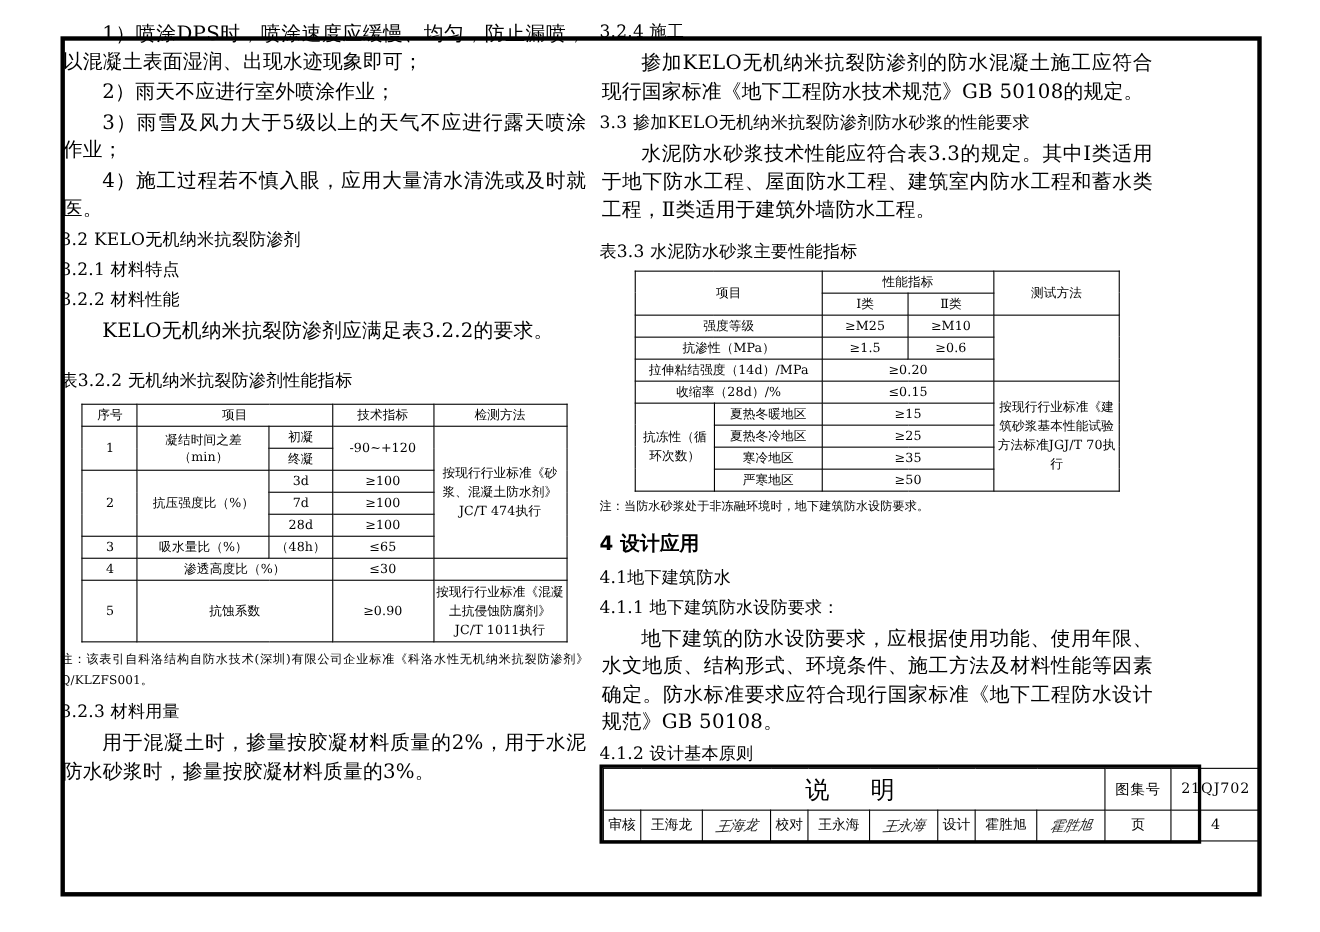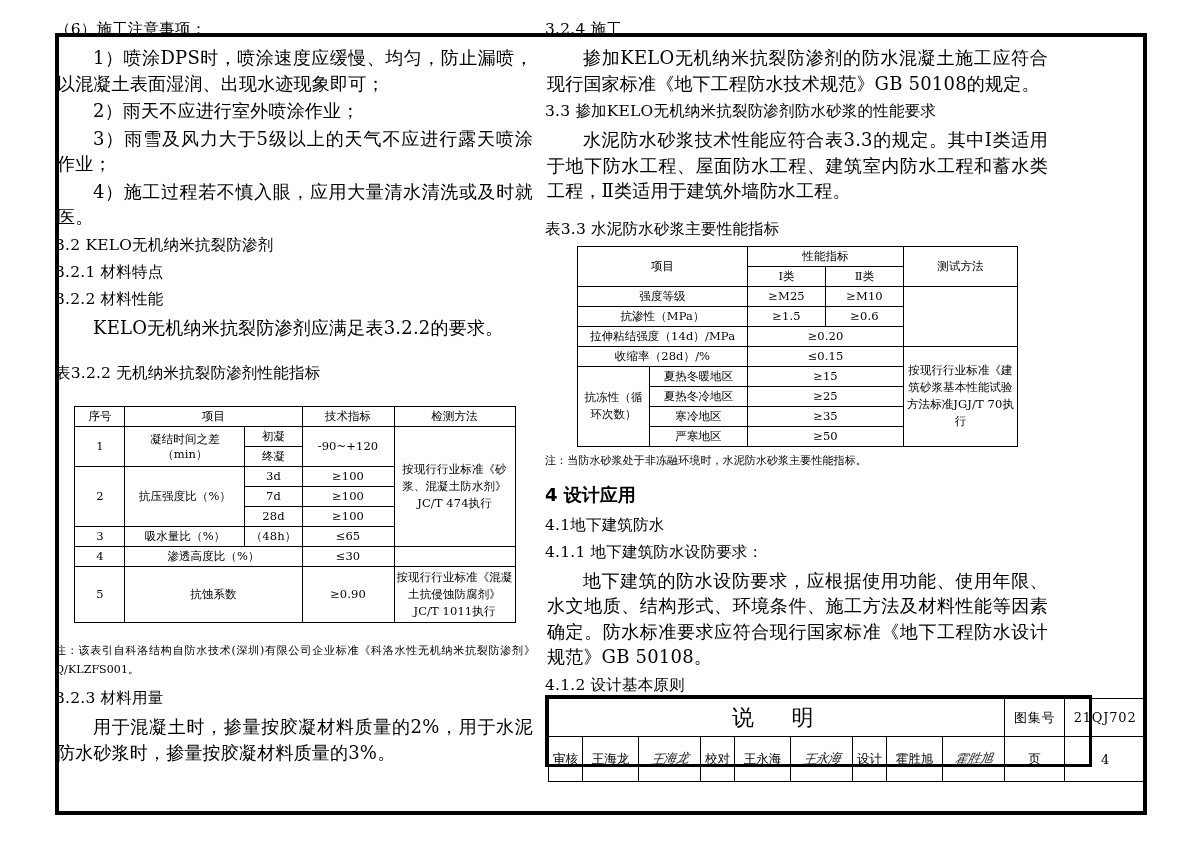--- a/index.html
+++ b/index.html
@@ -28,21 +28,21 @@
              letter-spacing:.1px;}
   .gap4 {height:4px;} .gap6 {height:6px;} .gap8 {height:8px;}
   .gap10{height:10px;} .gap18{height:18px;}
 
   
   table.t{border-collapse:collapse;table-layout:fixed;}
   table.t td{border:1px solid #000;font-size:11.5px;line-height:15px;
              text-align:center;vertical-align:middle;padding:2px 2px;
              letter-spacing:.1px;}
   table.t td.tall{line-height:17px;}
-  #tblA{width:440px;margin:12px auto;}
+  #tblA{width:440px;margin:0 auto;}
   #tblB{width:440px;margin:0 auto;}
 
   
   #titleblock{position:absolute;left:545px;top:695px;width:547px;height:72px;
               border:3px solid #000;box-sizing:border-box;background:#fff;}
   #tb{border-collapse:collapse;width:100%;height:100%;table-layout:fixed;}
   #tb td{border:1px solid #000;text-align:center;vertical-align:middle;
          font-size:12px;padding:0;}
   #tb .big{font-size:22px;letter-spacing:.35em;
            font-family:Liberation Sans, sans-serif;font-weight:normal;}
@@ -53,21 +53,20 @@
   #tb .lbl{font-size:12.5px;}
   #tb .num{font-size:13px;}
 </style>
 </head>
 <body>
 
 <div id="sheet">
   <div id="frame"></div>
 
   <div class="col" id="colL">
-    <p class="head">（6）施工注意事项：</p>
     <p class="p indent">1）喷涂DPS时，喷涂速度应缓慢、均匀，防止漏喷，以混凝土表面湿润、出现水迹现象即可；</p>
     <p class="p indent">2）雨天不应进行室外喷涂作业；</p>
     <p class="p indent">3）雨雪及风力大于5级以上的天气不应进行露天喷涂作业；</p>
     <p class="p indent">4）施工过程若不慎入眼，应用大量清水清洗或及时就医。</p>
     <p class="head">3.2 KELO无机纳米抗裂防渗剂</p>
     <p class="head">3.2.1 材料特点</p>
     <p class="head">3.2.2 材料性能</p>
     <p class="p indent">KELO无机纳米抗裂防渗剂应满足表3.2.2的要求。</p>
 
     <div class="gap18"></div>
@@ -210,21 +209,21 @@
           <td colspan="2">≥35</td>
         </tr>
         <tr>
           <td>严寒地区</td>
           <td colspan="2">≥50</td>
         </tr>
       </tbody>
     </table>
 
     <div class="gap4"></div>
-    <p class="note">注：当防水砂浆处于非冻融环境时，水泥防水砂浆主要性能指标。</p>
+    <p class="note">注：当防水砂浆处于非冻融环境时，地下建筑防水设防要求。</p>
     <div class="gap8"></div>
     <p class="h2">4 设计应用</p>
     <p class="head">4.1地下建筑防水</p>
     <p class="head">4.1.1 地下建筑防水设防要求：</p>
     <p class="p indent">地下建筑的防水设防要求，应根据使用功能、使用年限、水文地质、结构形式、环境条件、施工方法及材料性能等因素确定。防水标准要求应符合现行国家标准《地下工程防水设计规范》GB 50108。</p>
     <p class="head">4.1.2 设计基本原则</p>
     <p class="p indent">（1）地下建筑防水方案应根据工程规划、结构设计、材料选择、</p>
   </div>
 
   <div id="titleblock">
@@ -241,21 +240,21 @@
           <col style="width:62px">
         <col style="width:60px">
           <col style="width:81px">
       </colgroup>
       <tbody>
         <tr style="height:38px">
           <td colspan="9" class="big">说　明</td>
           <td class="atlas">图集号</td>
           <td class="atlas">21QJ702</td>
         </tr>
-        <tr style="height:45px">
+        <tr style="height:28px">
           <td class="lbl">审核</td>
           <td class="lbl">王海龙</td>
           <td><span class="sign">王海龙</span></td>
           <td class="lbl">校对</td>
           <td class="lbl">王永海</td>
           <td><span class="sign">王永海</span></td>
           <td class="lbl">设计</td>
           <td class="lbl">霍胜旭</td>
           <td><span class="sign">霍胜旭</span></td>
           <td class="lbl">页</td>

